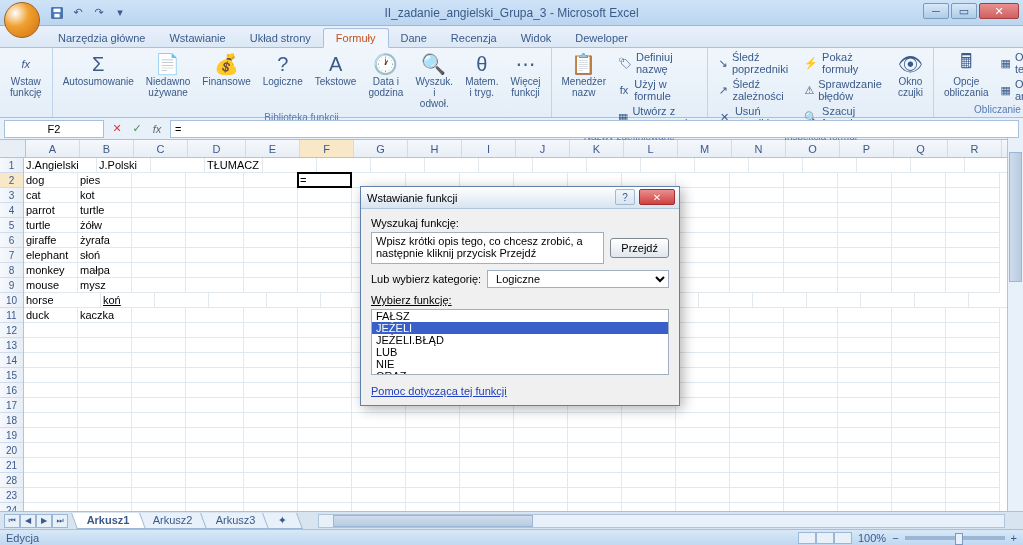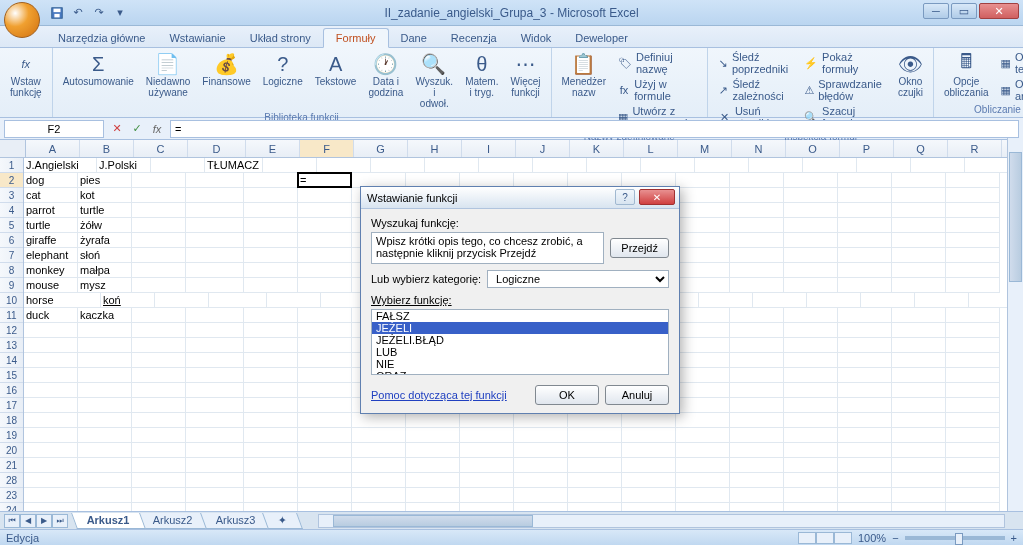--- a/index.html
+++ b/index.html
@@ -899,24 +899,20 @@
       <div class="dlg-list" id="fnlist">
           <div class="dlg-list-item">FAŁSZ</div>
           <div class="dlg-list-item sel">JEŻELI</div>
           <div class="dlg-list-item">JEŻELI.BŁĄD</div>
           <div class="dlg-list-item">LUB</div>
           <div class="dlg-list-item">NIE</div>
           <div class="dlg-list-item">ORAZ</div>
         </div>
       <div class="dlg-footer">
         <span class="dlg-link">Pomoc dotycząca tej funkcji</span>
-        <div class="dlg-footer-btns">
-          <button class="dlg-btn" style="width:64px">OK</button>
-          <button class="dlg-btn" style="width:64px">Anuluj</button>
-        </div>
       </div>
     </div>
   </div>
 </div>
 
 <div class="sheet-bar">
   <div class="sheet-nav">
     <div class="sheet-nav-btn">⏮</div>
     <div class="sheet-nav-btn">◀</div>
     <div class="sheet-nav-btn">▶</div>

